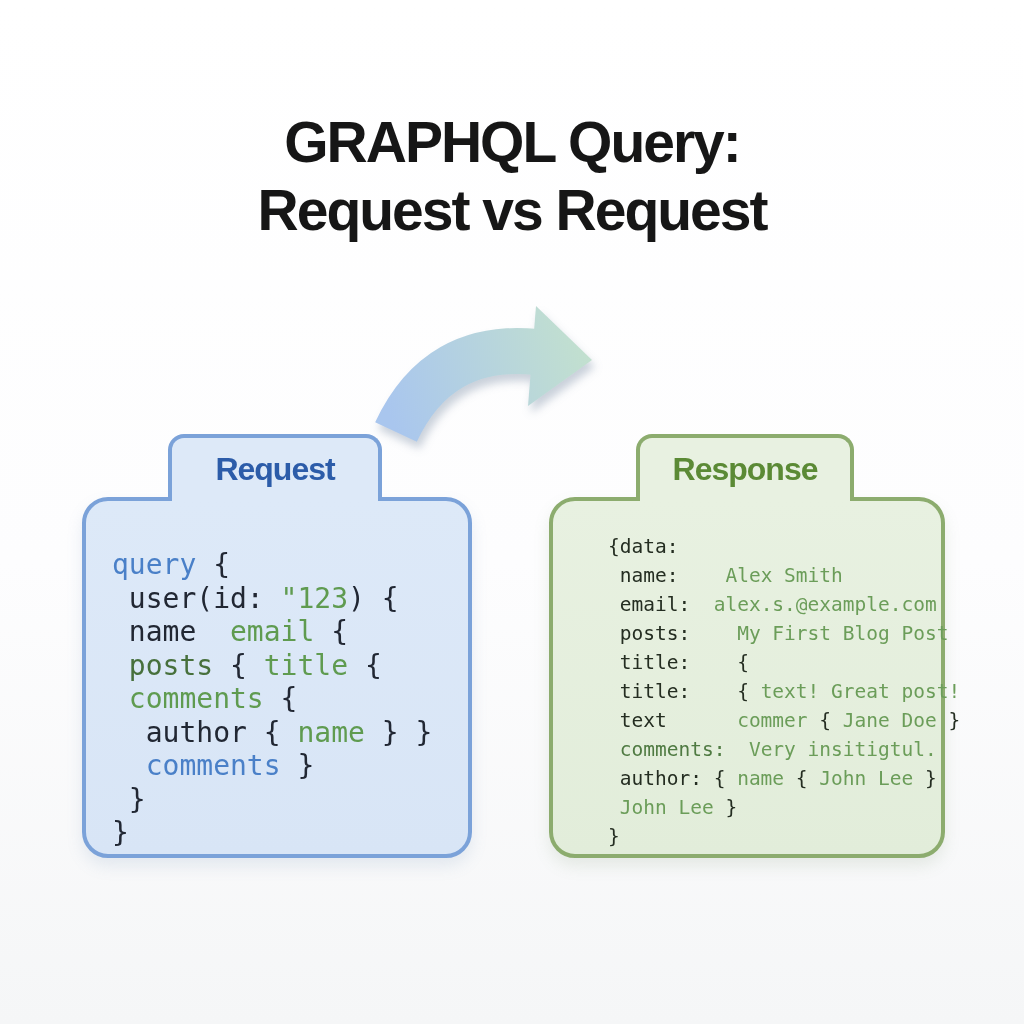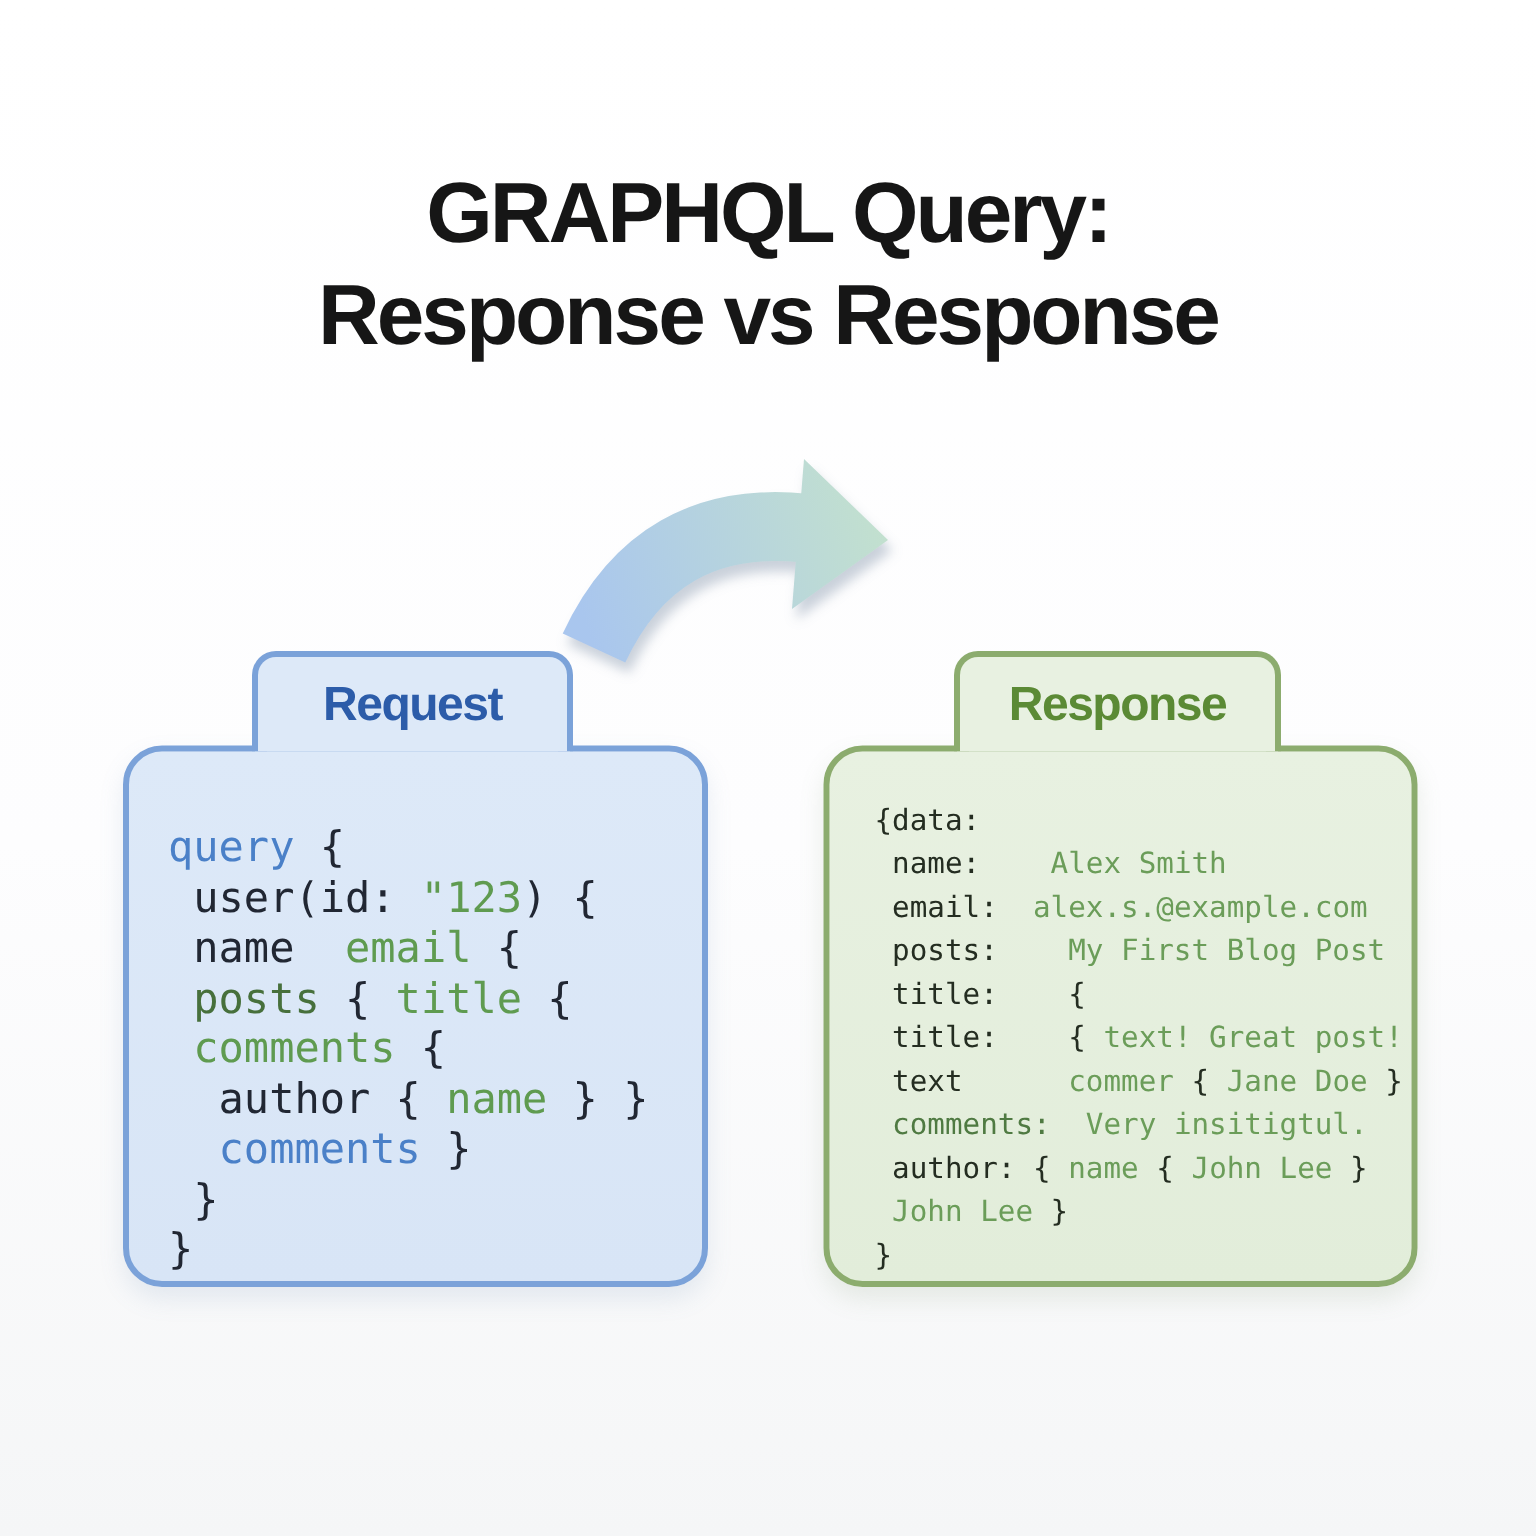--- a/index.html
+++ b/index.html
@@ -53,20 +53,21 @@
   }
   .tab-response{
     left:636px;width:218px;
     background:var(--res-fill);border-color:var(--res-border);color:var(--res-tab-text);
   }
   .panel-response{
     left:549px;width:396px;
     background:linear-gradient(180deg,var(--res-fill) 0%,#e2edda 100%);
     border-color:var(--res-border);
     box-shadow:0 8px 16px rgba(120,150,110,0.15);
+    padding-left:25px;
   }
   
   .code{
     font-family:"DejaVu Sans Mono",monospace;
     white-space:pre;
   }
   .panel-request .code{padding:47px 0 0 26px;font-size:28px;line-height:33.5px;}
   .panel-response .code{padding:31px 0 0 30px;font-size:19.5px;line-height:29px;}
   .code-line{white-space:pre;}
   .seg-dark{color:var(--c-dark);}
@@ -74,21 +75,21 @@
   .seg-darkgreen{color:var(--c-darkgreen);}
   .seg-blue{color:var(--c-blue);}
 </style>
 </head>
 <body>
 
 <div class="stage">
 
   <div class="title">
     <div>GRAPHQL Query:</div>
-    <div>Response vs Response</div>
+    <div>Request vs Request</div>
   </div>
 
   <div class="arrow-wrap">
     <svg width="250" height="168" viewBox="0 0 250 168" xmlns="http://www.w3.org/2000/svg">
       <defs>
         <linearGradient id="arrowGrad" gradientUnits="userSpaceOnUse" x1="20" y1="120" x2="215" y2="50">
           <stop id="arrowGradStart" offset="0" stop-color="#a9c6ee"></stop>
           <stop id="arrowGradEnd" offset="1" stop-color="#c2e0cf"></stop>
         </linearGradient>
         <filter id="arrowShadow" x="-30%" y="-30%" width="160%" height="160%">

